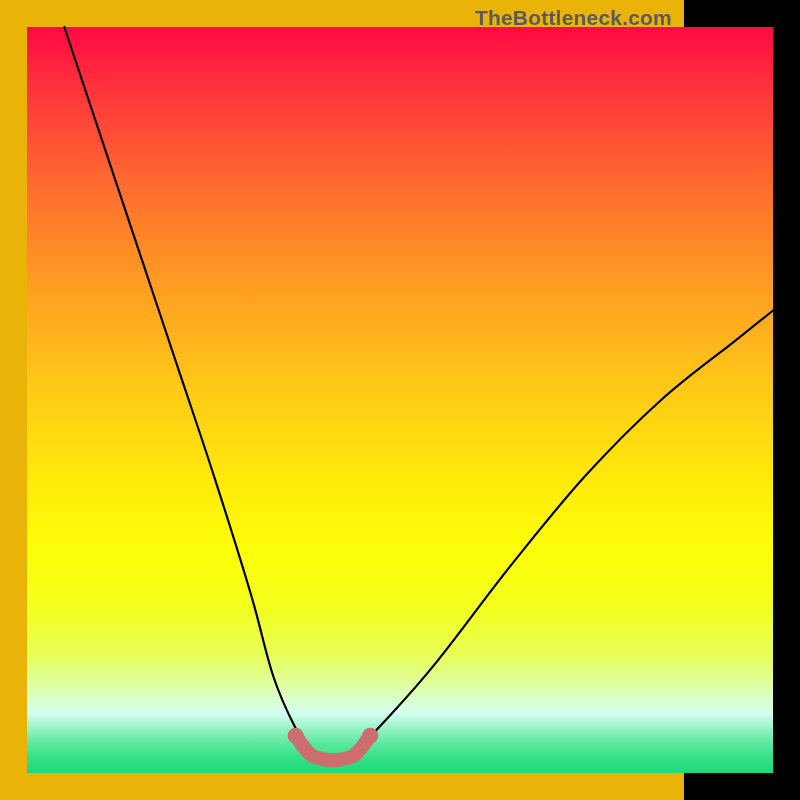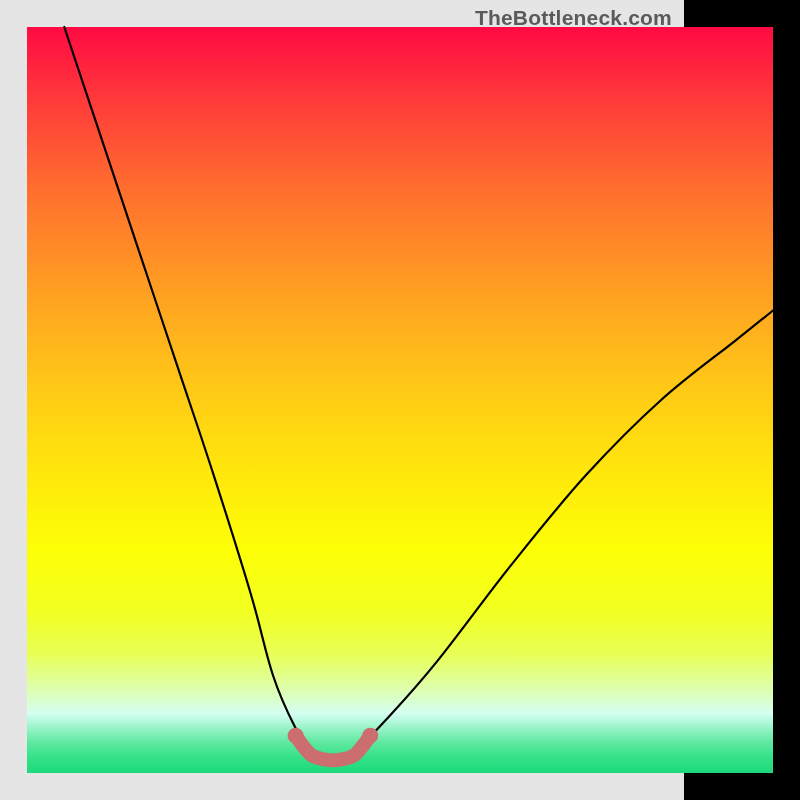--- a/index.html
+++ b/index.html
@@ -7,21 +7,21 @@
     padding: 0;
     width: 800px;
     height: 800px;
     overflow: hidden;
     background: #000;
   }
   .frame {
     position: relative;
     width: 684px;
     height: 800px;
-    background: #e5e5e5;
+    background: #eab308;
     text-align: center;
   }
   .plot-area {
     position: absolute;
     left: 27px;
     top: 27px;
     width: 746px;
     height: 746px;
     background: linear-gradient(to bottom,
       #ff0a43 0%,

